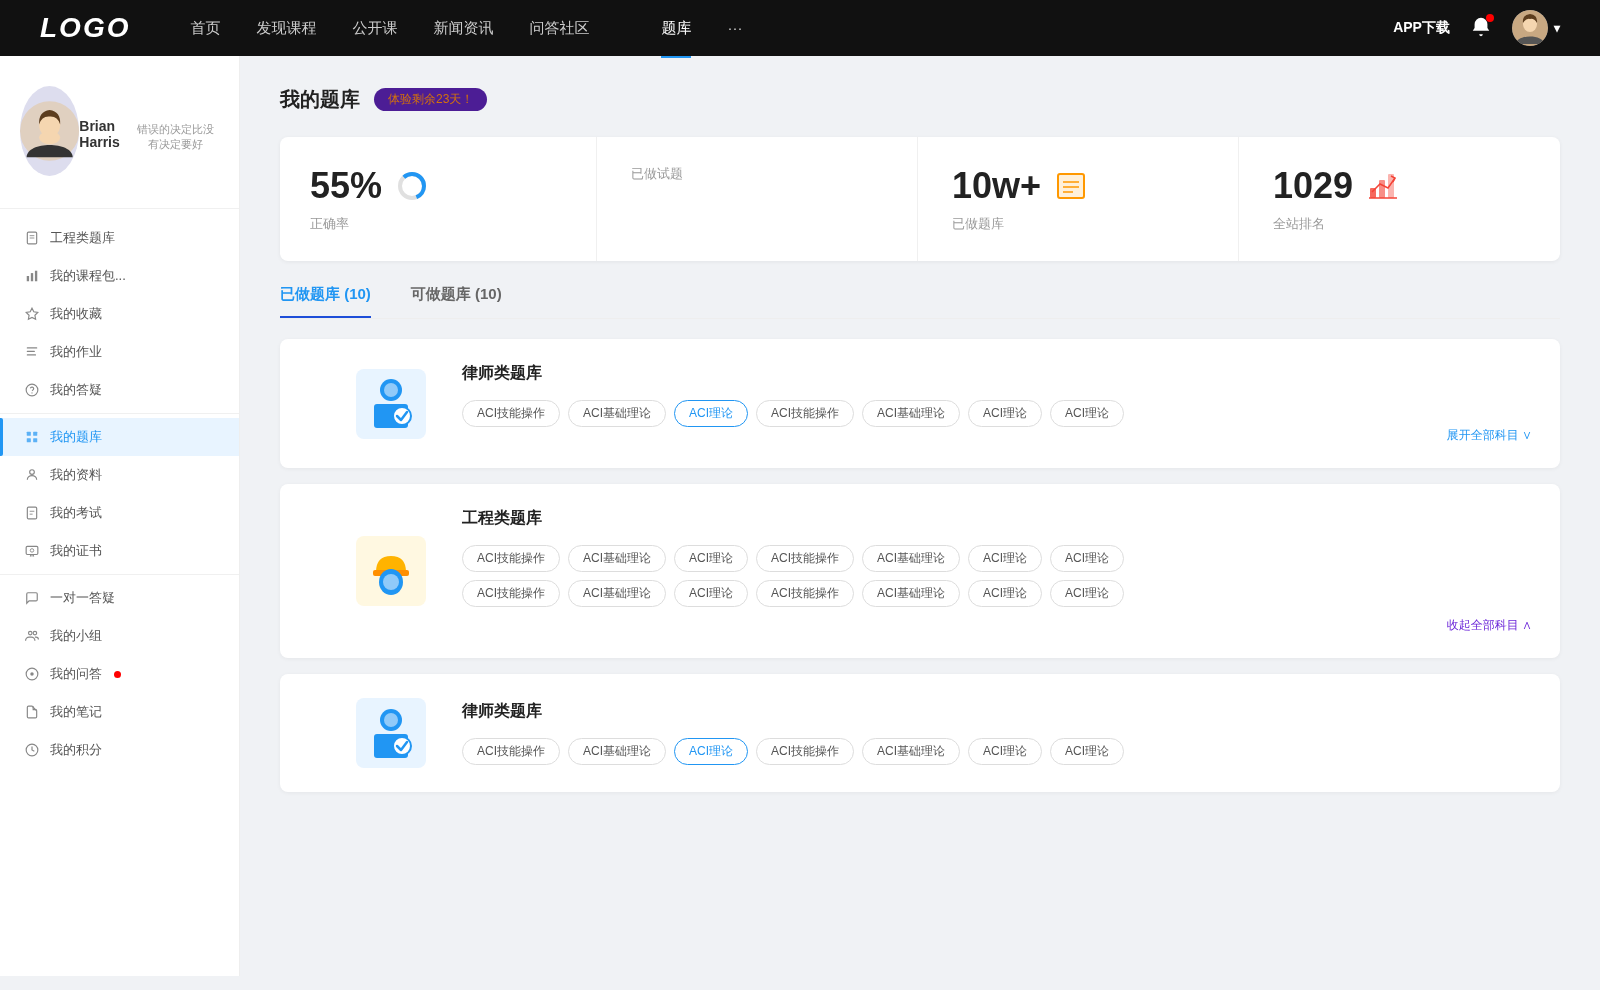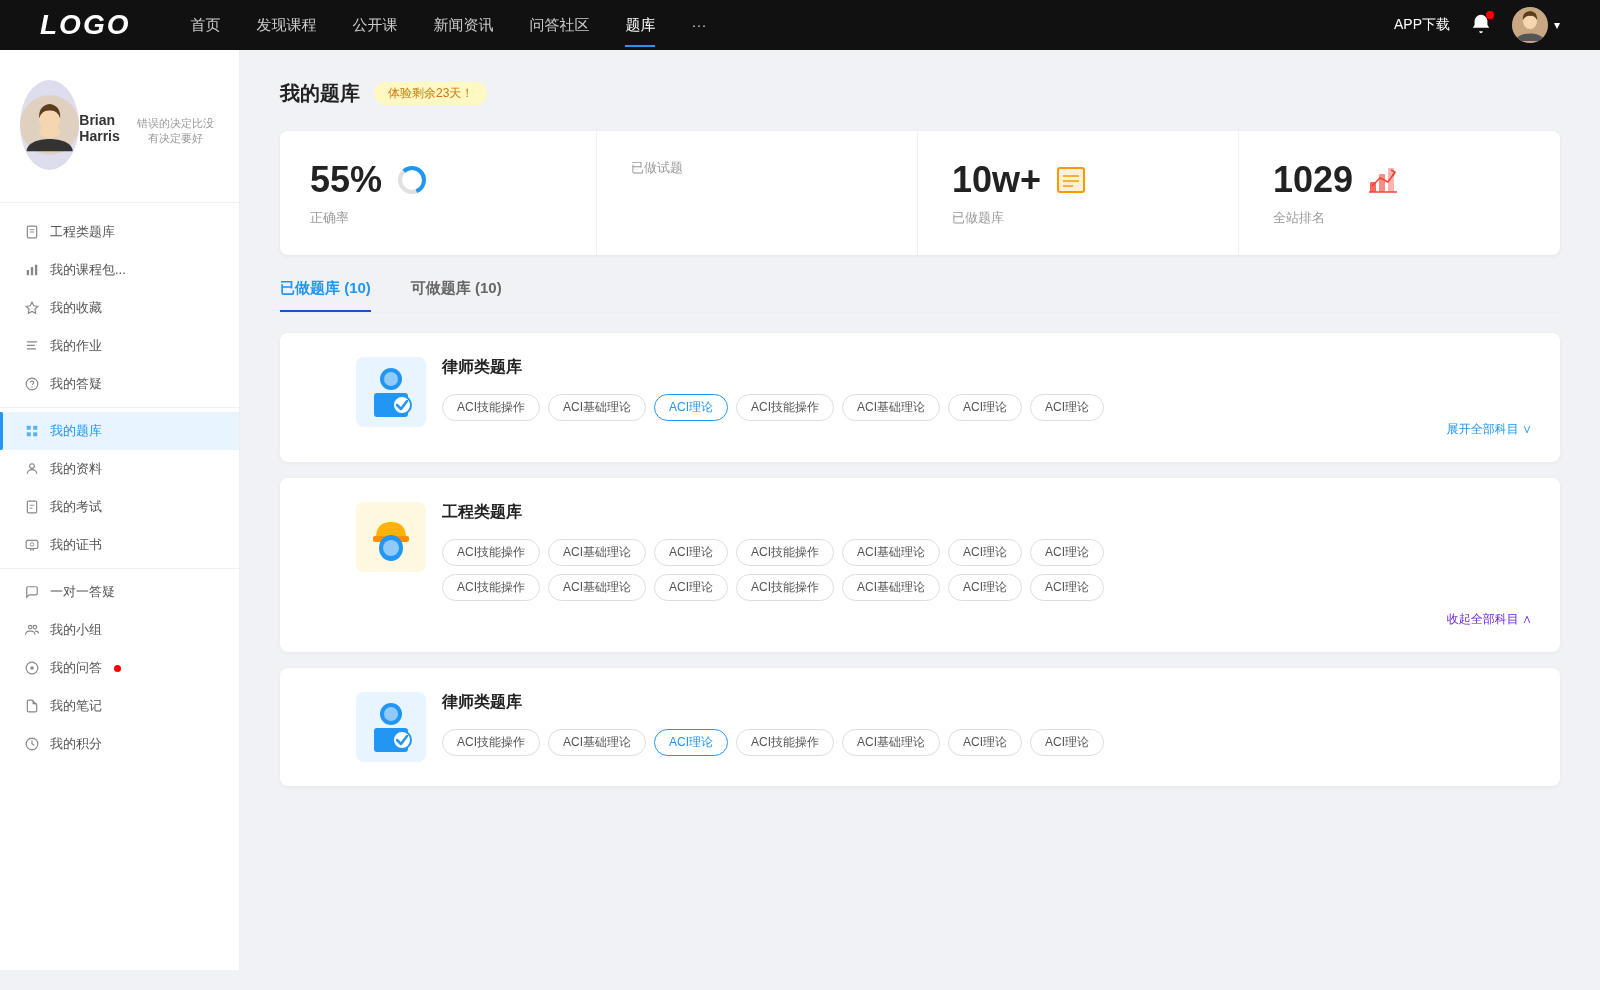--- a/index.html
+++ b/index.html
@@ -1,21 +1,21 @@
 <!DOCTYPE html>
 <html><head>
   <meta charset="utf-8">
   <style>
     * { box-sizing: border-box; margin: 0; padding: 0; }
     body { font-family: "PingFang SC", "Microsoft YaHei", sans-serif; background: #f0f2f5; min-height: 990px; }
 
     
     .navbar {
       background: #111;
-      height: 50px;
+      height: 56px;
       display: flex;
       align-items: center;
       padding: 0 40px;
       position: sticky;
       top: 0;
       z-index: 100;
     }
     .navbar-logo {
       color: #fff;
       font-size: 28px;
@@ -30,29 +30,31 @@
       list-style: none;
     }
     .navbar-menu li a {
       color: #ccc;
       text-decoration: none;
       font-size: 15px;
     }
     .navbar-menu li a.active {
       color: #fff;
       border-bottom: 2px solid #2196f3;
-      padding-bottom: 12px;
+      padding-bottom: 20px;
+      margin-left: 36px;
     }
     .navbar-right {
       margin-left: auto;
       display: flex;
       align-items: center;
       gap: 20px;
       color: #fff;
       font-size: 14px;
+      font-weight: bold;
     }
     .navbar-right .bell {
       position: relative;
       cursor: pointer;
     }
     .bell-dot {
       width: 8px; height: 8px;
       background: red;
       border-radius: 50%;
       position: absolute;
@@ -172,21 +174,21 @@
       align-items: center;
       gap: 14px;
       margin-bottom: 24px;
     }
     .page-title {
       font-size: 20px;
       font-weight: 600;
       color: #222;
     }
     .trial-badge {
-      background: #fef9c3;
+      background: #4c1d95;
       color: #d4720a;
       border-radius: 20px;
       padding: 3px 14px;
       font-size: 12px;
       font-weight: 500;
     }
 
     
     .stats-row {
       display: grid;
@@ -249,22 +251,22 @@
     
     .qbank-card {
       background: #fff;
       border-radius: 8px;
       margin-bottom: 16px;
       padding: 24px 28px;
       box-shadow: 0 1px 4px rgba(0,0,0,0.05);
     }
     .qbank-header {
       display: flex;
-      align-items: flex-start;
-      gap: 16px;
+      align-items: center;
+      gap: 36px;
       padding-left: 48px;
     }
     .qbank-icon-wrap {
       width: 70px; height: 70px;
       border-radius: 8px;
       background: #e8f4ff;
       display: flex; align-items: center; justify-content: center;
       flex-shrink: 0;
     }
     .qbank-body {

